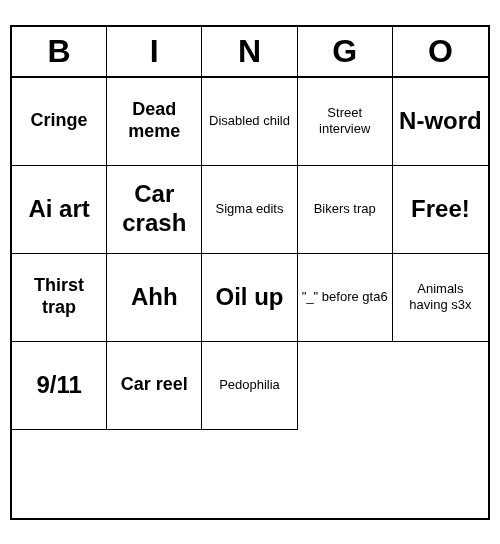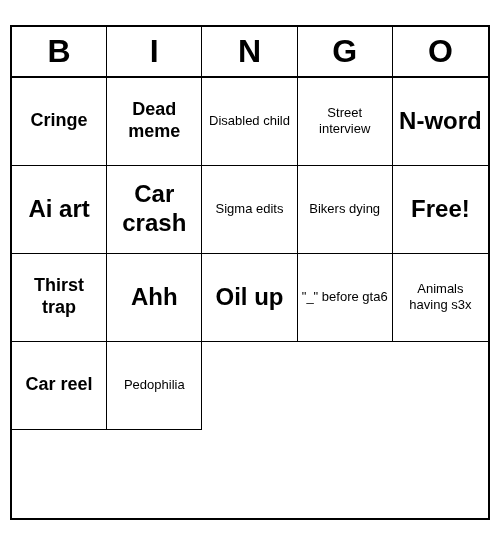--- a/index.html
+++ b/index.html
@@ -75,23 +75,24 @@
     </div>
   <div class="bingo-grid">
   <div class="bingo-cell medium-text">Cringe</div>
       <div class="bingo-cell medium-text">Dead meme</div>
       <div class="bingo-cell">Disabled child</div>
       <div class="bingo-cell">Street interview</div>
       <div class="bingo-cell large-text">N-word</div>
       <div class="bingo-cell large-text">Ai art</div>
       <div class="bingo-cell large-text">Car crash</div>
       <div class="bingo-cell">Sigma edits</div>
-      <div class="bingo-cell">Bikers dying</div>
+      <div class="bingo-cell">Bikers trap</div>
       <div class="bingo-cell large-text">Free!</div>
       <div class="bingo-cell medium-text">Thirst trap</div>
       <div class="bingo-cell large-text">Ahh</div>
       <div class="bingo-cell large-text">Oil up</div>
       <div class="bingo-cell">"_" before gta6</div>
       <div class="bingo-cell">Animals having s3x</div>
+      <div class="bingo-cell large-text">9/11</div>
       <div class="bingo-cell medium-text">Car reel</div>
       <div class="bingo-cell">Pedophilia</div>
     </div>
 </div>
 
 </body></html>

